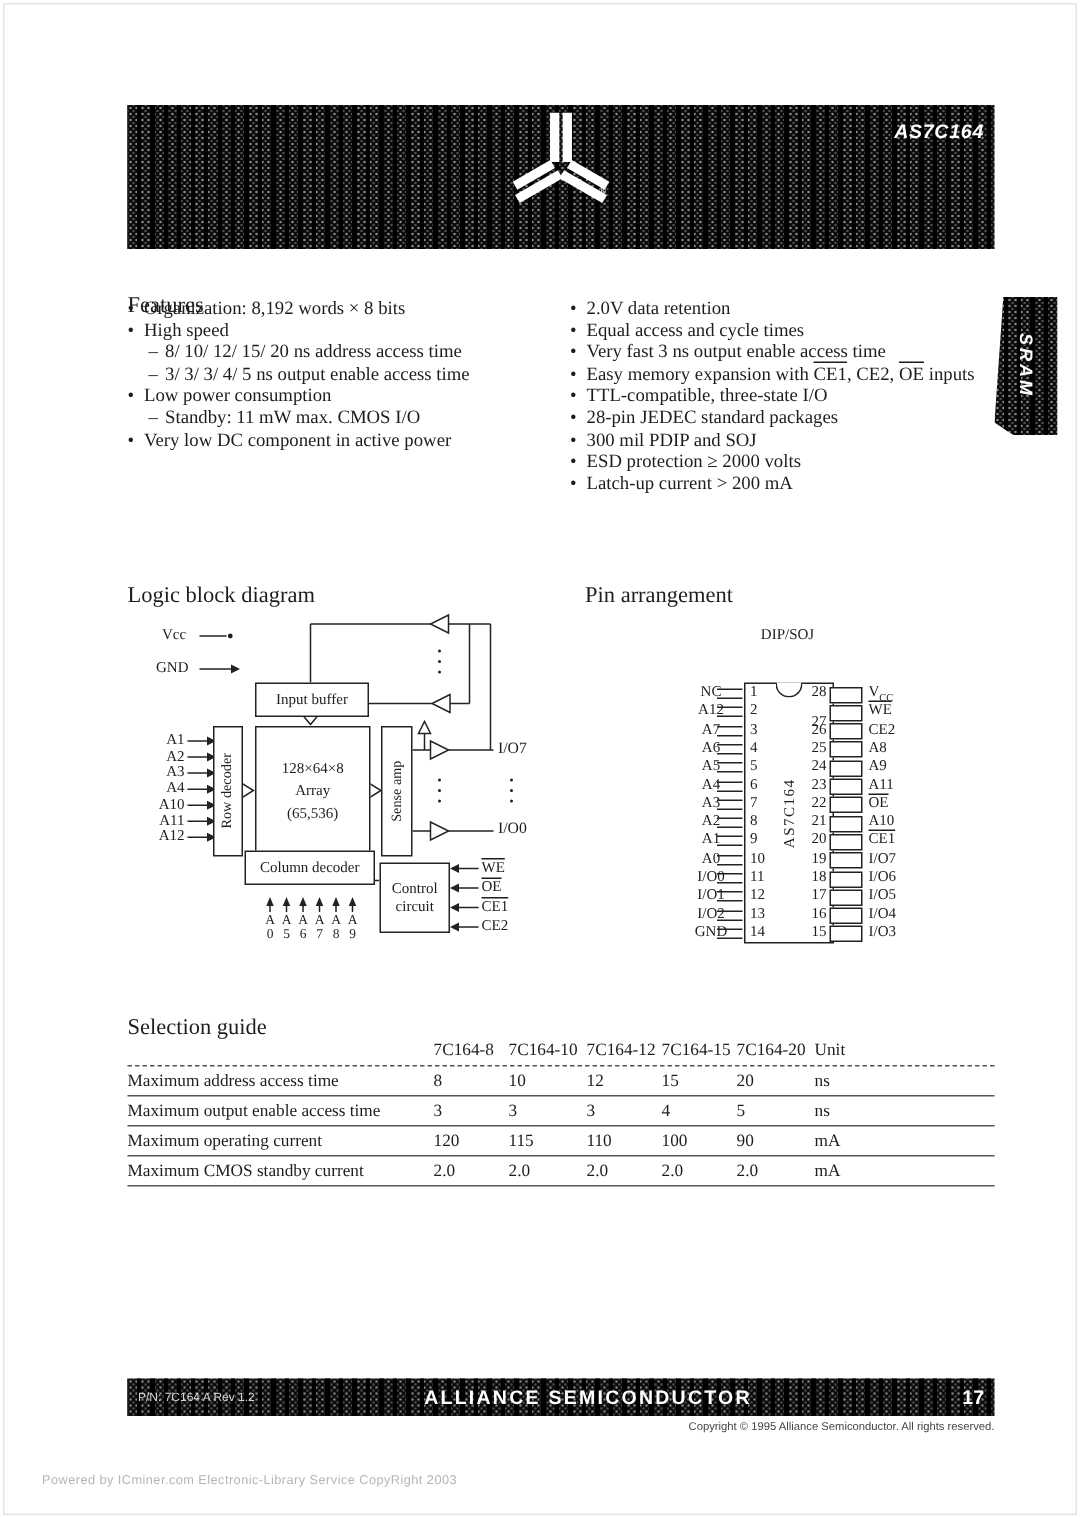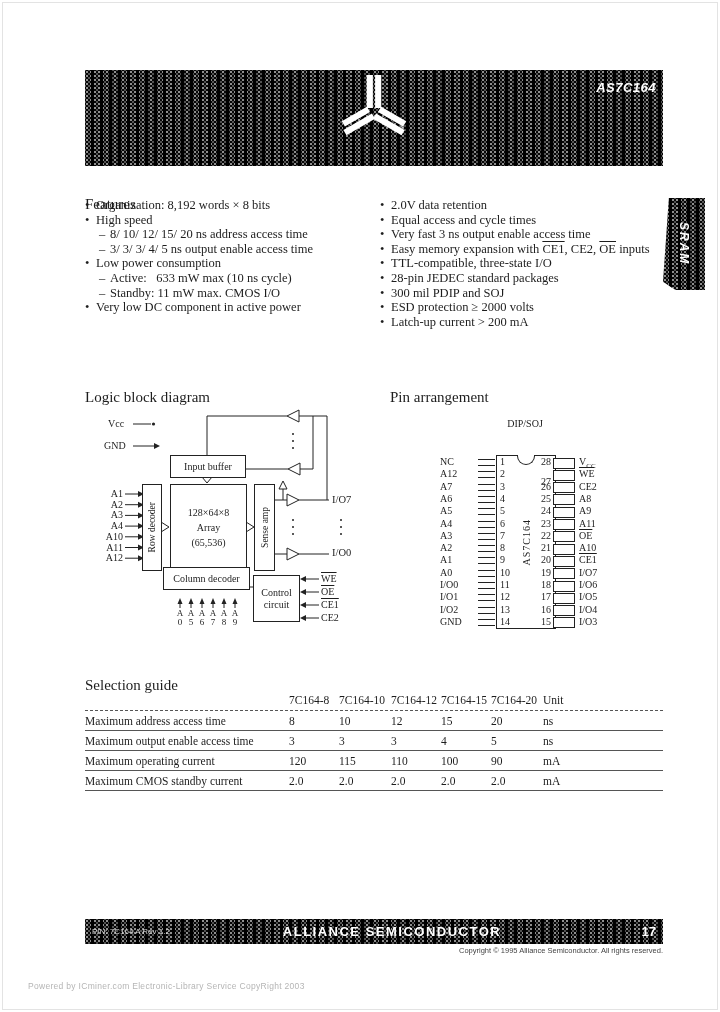--- a/index.html
+++ b/index.html
@@ -66,21 +66,21 @@
   #io0-label { left:237px; top:142px; font-size:10.5px; }
 
   
   #pin-diagram { position:absolute; left:440px; top:415px; width:250px; height:228px; font-size:10px; }
   #dip-label { position:absolute; left:56px; top:3px; width:58px; text-align:center; }
   #chip-body { position:absolute; left:56px; top:40px; width:58px; height:172px; border:1.2px solid #222; }
   #chip-notch { position:absolute; left:50%; top:-1.2px; transform:translateX(-50%); width:16px; height:9px;
                 background:#fff; border:1.2px solid #222; border-top:none; border-radius:0 0 9px 9px; }
   #chip-label { position:absolute; inset:0; display:flex; align-items:center; justify-content:center; }
   #chip-label span { writing-mode:vertical-rl; transform:rotate(180deg); letter-spacing:1px; }
-  .pin-label-left  { position:absolute; left:0; width:36px; text-align:left; }
+  .pin-label-left  { position:absolute; left:16px; width:36px; text-align:center; }
   .pin-num-left    { position:absolute; left:60px; }
   .pin-lead-left   { position:absolute; left:38px; width:17px; height:5px;
                      border-top:1.3px solid #222; border-bottom:1.3px solid #222; }
   .pin-num-right   { position:absolute; left:86px; width:25px; text-align:right; }
   .pin-lead-right  { position:absolute; left:113px; width:20px; height:9px; border:1.3px solid #222; background:#fff; }
   .pin-label-right { position:absolute; left:139px; }
   sub { font-size:7px; }
 
   
   #selection-table { position:absolute; left:85px; top:694px; width:578px; font-size:11.5px; }
@@ -136,21 +136,20 @@
   <div id="h-logic" class="section-heading">Logic block diagram</div>
   <div id="h-pin" class="section-heading">Pin arrangement</div>
   <div id="h-select" class="section-heading">Selection guide</div>
 
   <div id="features-left" class="feat-col">
       <div class="feat-item"><span class="marker">•</span><span>Organization: 8,192 words × 8 bits</span></div>
       <div class="feat-item"><span class="marker">•</span><span>High speed</span></div>
       <div class="feat-item sub"><span class="marker">–</span><span>8/ 10/ 12/ 15/ 20 ns address access time</span></div>
       <div class="feat-item sub"><span class="marker">–</span><span>3/ 3/ 3/ 4/ 5 ns output enable access time</span></div>
       <div class="feat-item"><span class="marker">•</span><span>Low power consumption</span></div>
-      <div class="feat-item sub"><span class="marker">–</span><span>Active:   633 mW max (10 ns cycle)</span></div>
       <div class="feat-item sub"><span class="marker">–</span><span>Standby: 11 mW max. CMOS I/O</span></div>
       <div class="feat-item"><span class="marker">•</span><span>Very low DC component in active power</span></div>
     </div>
   <div id="features-right" class="feat-col">
       <div class="feat-item"><span class="marker">•</span><span>2.0V data retention</span></div>
       <div class="feat-item"><span class="marker">•</span><span>Equal access and cycle times</span></div>
       <div class="feat-item"><span class="marker">•</span><span>Very fast 3 ns output enable access time</span></div>
       <div class="feat-item"><span class="marker">•</span><span>Easy memory expansion with </span><span class="ovl">CE1</span><span>, CE2, </span><span class="ovl">OE</span><span> inputs</span></div>
       <div class="feat-item"><span class="marker">•</span><span>TTL-compatible, three-state I/O</span></div>
       <div class="feat-item"><span class="marker">•</span><span>28-pin JEDEC standard packages</span></div>

